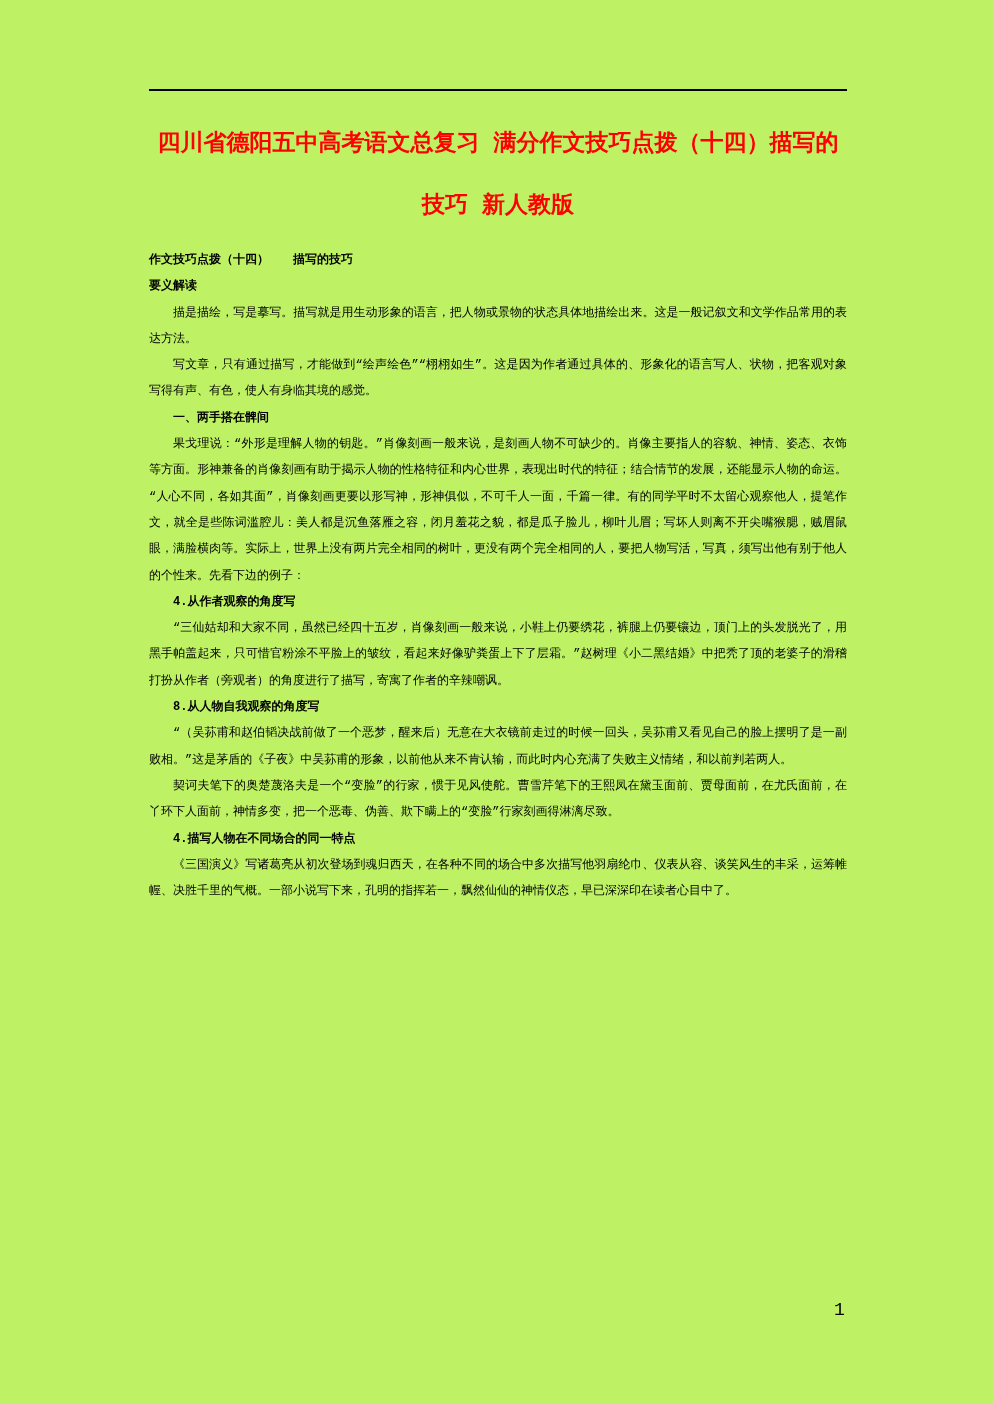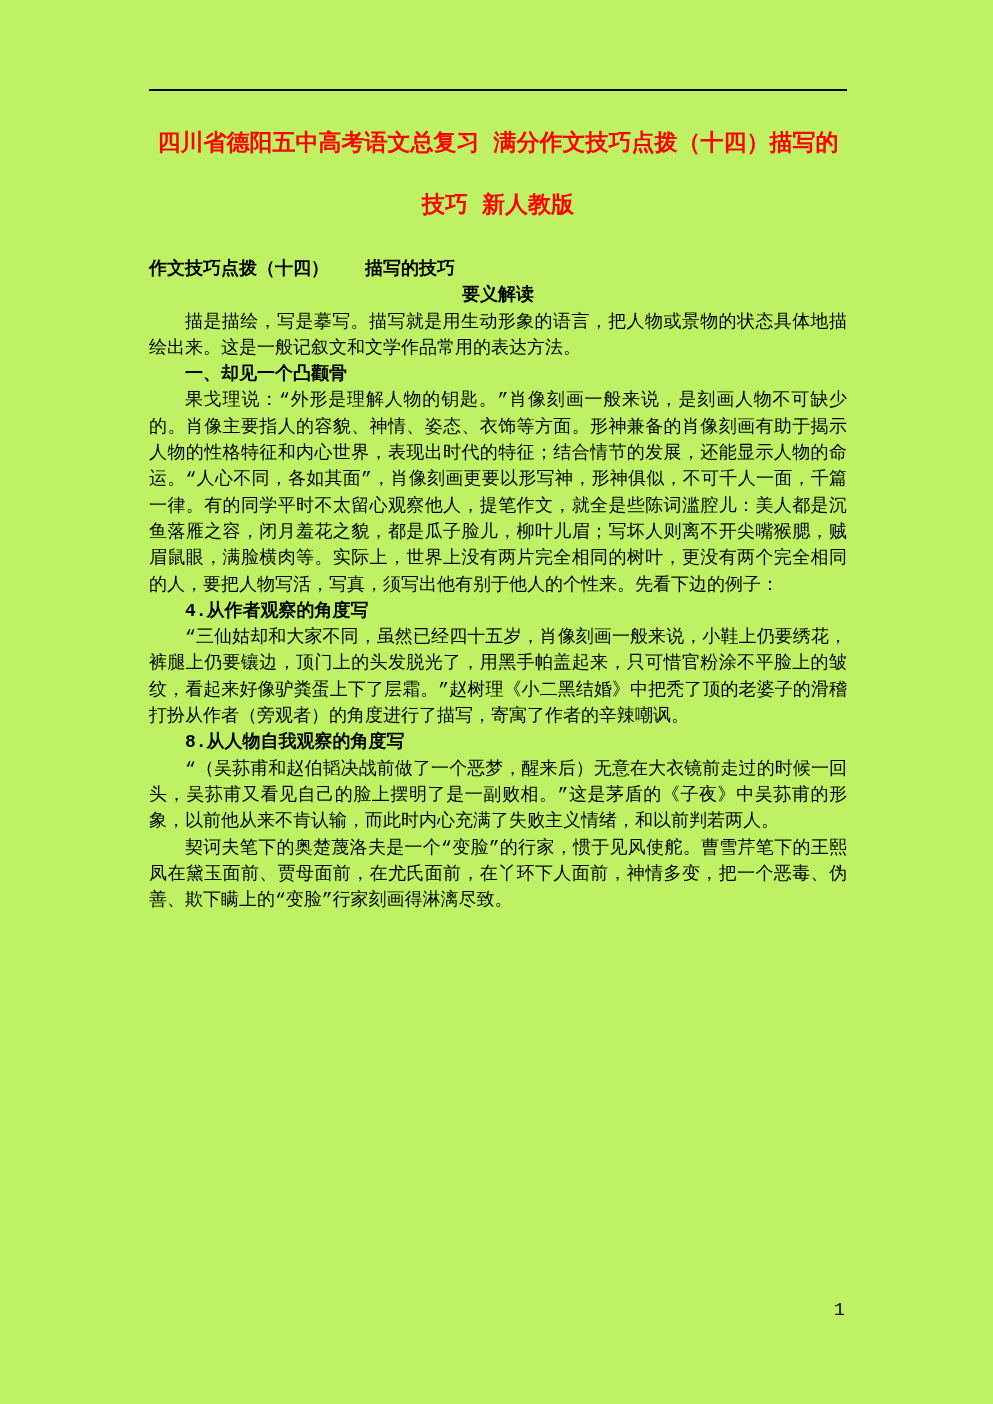--- a/index.html
+++ b/index.html
@@ -21,27 +21,27 @@
     top:113px;left:149px;width:698px;
     text-align:center;
     font-size:23px;
     line-height:62px;
     font-weight:bold;
     color:#ff0000;
   }
   .doc-title .t-line{white-space:nowrap;}
   .body-area{
     position:absolute;
-    top:256px;left:149px;width:698px;
-    font-size:18px;
+    top:247px;left:149px;width:698px;
+    font-size:12px;
     line-height:26.3px;
     text-align:justify;
   }
   .h-left{font-weight:bold;text-align:left;}
-  .h-center{font-weight:bold;text-align:center;}
+  .h-center{font-weight:bold;text-align:left;}
   .h-indent{font-weight:bold;text-align:left;text-indent:2em;}
   .para{text-indent:2em;}
   .page-number{
     position:absolute;
     top:1297px;left:834px;
     font-size:18px;
     line-height:26px;
     color:#000000;
   }
 </style>
@@ -54,24 +54,27 @@
 
   <div class="doc-title">
     <div class="t-line">四川省德阳五中高考语文总复习 满分作文技巧点拨（十四）描写的</div>
     <div class="t-line">技巧 新人教版</div>
   </div>
 
   <div class="body-area">
     <div class="h-left">作文技巧点拨（十四）　　描写的技巧</div>
     <div class="h-center">要义解读</div>
     <div class="para">描是描绘，写是摹写。描写就是用生动形象的语言，把人物或景物的状态具体地描绘出来。这是一般记叙文和文学作品常用的表达方法。</div>
-    <div class="h-indent">一、却见一个凸颧骨</div>
+    <div class="para">写文章，只有通过描写，才能做到“绘声绘色”“栩栩如生”。这是因为作者通过具体的、形象化的语言写人、状物，把客观对象写得有声、有色，使人有身临其境的感觉。</div>
+    <div class="h-indent">一、两手搭在髀间</div>
     <div class="para">果戈理说：“外形是理解人物的钥匙。”肖像刻画一般来说，是刻画人物不可缺少的。肖像主要指人的容貌、神情、姿态、衣饰等方面。形神兼备的肖像刻画有助于揭示人物的性格特征和内心世界，表现出时代的特征；结合情节的发展，还能显示人物的命运。“人心不同，各如其面”，肖像刻画更要以形写神，形神俱似，不可千人一面，千篇一律。有的同学平时不太留心观察他人，提笔作文，就全是些陈词滥腔儿：美人都是沉鱼落雁之容，闭月羞花之貌，都是瓜子脸儿，柳叶儿眉；写坏人则离不开尖嘴猴腮，贼眉鼠眼，满脸横肉等。实际上，世界上没有两片完全相同的树叶，更没有两个完全相同的人，要把人物写活，写真，须写出他有别于他人的个性来。先看下边的例子：</div>
     <div class="h-indent">4.从作者观察的角度写</div>
     <div class="para">“三仙姑却和大家不同，虽然已经四十五岁，肖像刻画一般来说，小鞋上仍要绣花，裤腿上仍要镶边，顶门上的头发脱光了，用黑手帕盖起来，只可惜官粉涂不平脸上的皱纹，看起来好像驴粪蛋上下了层霜。”赵树理《小二黑结婚》中把秃了顶的老婆子的滑稽打扮从作者（旁观者）的角度进行了描写，寄寓了作者的辛辣嘲讽。</div>
     <div class="h-indent">8.从人物自我观察的角度写</div>
     <div class="para">“（吴荪甫和赵伯韬决战前做了一个恶梦，醒来后）无意在大衣镜前走过的时候一回头，吴荪甫又看见自己的脸上摆明了是一副败相。”这是茅盾的《子夜》中吴荪甫的形象，以前他从来不肯认输，而此时内心充满了失败主义情绪，和以前判若两人。</div>
     <div class="para">契诃夫笔下的奥楚蔑洛夫是一个“变脸”的行家，惯于见风使舵。曹雪芹笔下的王熙凤在黛玉面前、贾母面前，在尤氏面前，在丫环下人面前，神情多变，把一个恶毒、伪善、欺下瞒上的“变脸”行家刻画得淋漓尽致。</div>
+    <div class="h-indent">4.描写人物在不同场合的同一特点</div>
+    <div class="para">《三国演义》写诸葛亮从初次登场到魂归西天，在各种不同的场合中多次描写他羽扇纶巾、仪表从容、谈笑风生的丰采，运筹帷幄、决胜千里的气概。一部小说写下来，孔明的指挥若一，飘然仙仙的神情仪态，早已深深印在读者心目中了。</div>
   </div>
 
   <div class="page-number">1</div>
 
 </div>
 
 </body></html>

